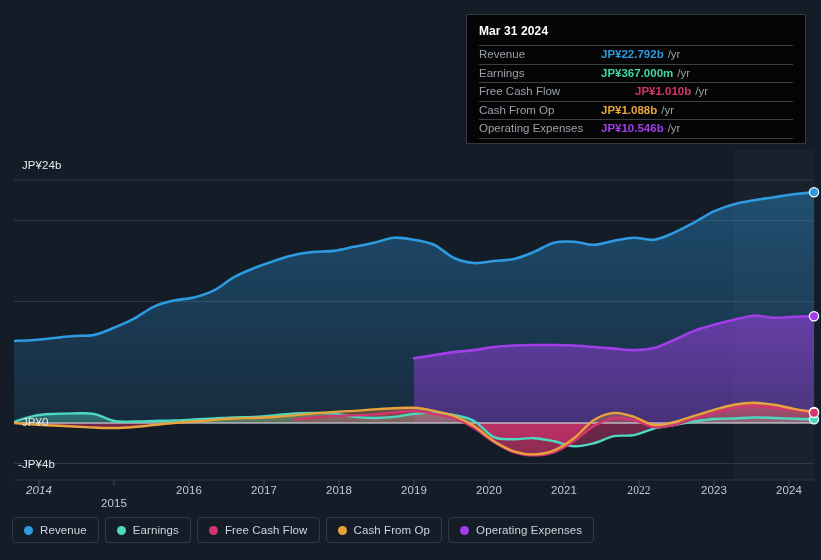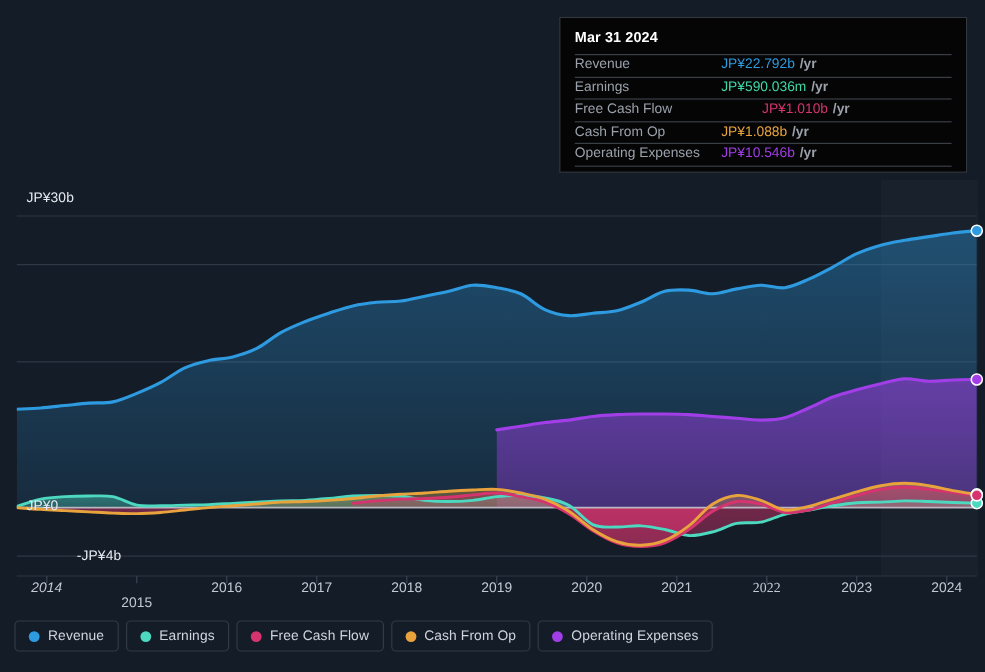--- a/index.html
+++ b/index.html
@@ -82,25 +82,25 @@
     line-height: 17.5px;
     white-space: nowrap;
   }
   .tt-name {
     color: #9aa1ab;
     width: 122px;
     flex: 0 0 122px;
     overflow: hidden;
   }
   .tt-val {
-    font-weight: normal;
+    font-weight: bold;
   }
   .tt-unit {
     color: #9aa1ab;
-    font-weight: bold;
+    font-weight: normal;
     margin-left: 4px;
   }
   .tt-last { border-bottom: 1px solid #3a3f46; }
 
   
   .legend {
     position: absolute;
     left: 12px;
     top: 517px;
     display: flex;
@@ -226,23 +226,23 @@
         <line x1="339" y1="480" x2="339" y2="486" stroke="#3a4453" stroke-width="1"></line>
         <line x1="414" y1="480" x2="414" y2="486" stroke="#3a4453" stroke-width="1"></line>
         <line x1="489" y1="480" x2="489" y2="486" stroke="#3a4453" stroke-width="1"></line>
         <line x1="564" y1="480" x2="564" y2="486" stroke="#3a4453" stroke-width="1"></line>
         <line x1="639" y1="480" x2="639" y2="486" stroke="#3a4453" stroke-width="1"></line>
         <line x1="714" y1="480" x2="714" y2="486" stroke="#3a4453" stroke-width="1"></line>
         <line x1="789" y1="480" x2="789" y2="486" stroke="#3a4453" stroke-width="1"></line>
       </svg>
   </div>
 
-  <div class="y-label" style="left:22px; top:159px;">JP¥30b</div>
+  <div class="y-label" style="left:22px; top:159px;">JP¥24b</div>
   <div class="y-label" style="left:22px; top:416px;">JP¥0</div>
-  <div class="y-label" style="left:18px; top:458px;margin-left:46px;">-JP¥4b</div>
+  <div class="y-label" style="left:18px; top:458px;">-JP¥4b</div>
 
   <div id="x-labels">
       <div class="x-label" style="left: 39px; top: 484px; font-style: italic;">2014</div>
       <div class="x-label" style="left: 114px; top: 484px; margin-top: 13px;">2015</div>
       <div class="x-label" style="left: 189px; top: 484px;">2016</div>
       <div class="x-label" style="left: 264px; top: 484px;">2017</div>
       <div class="x-label" style="left: 339px; top: 484px;">2018</div>
       <div class="x-label" style="left: 414px; top: 484px;">2019</div>
       <div class="x-label" style="left: 489px; top: 484px;">2020</div>
       <div class="x-label" style="left: 564px; top: 484px;">2021</div>
@@ -254,21 +254,21 @@
   <div class="tooltip">
     <div class="tt-date">Mar 31 2024</div>
     <div id="tt-rows">
         <div class="tt-row">
           <span class="tt-name">Revenue</span>
           <span class="tt-val" style="color: rgb(46, 154, 224);">JP¥22.792b</span>
           <span class="tt-unit">/yr</span>
         </div>
         <div class="tt-row">
           <span class="tt-name">Earnings</span>
-          <span class="tt-val" style="color: rgb(63, 217, 168);">JP¥590.036m</span>
+          <span class="tt-val" style="color: rgb(63, 217, 168);">JP¥367.000m</span>
           <span class="tt-unit">/yr</span>
         </div>
         <div class="tt-row">
           <span class="tt-name">Free Cash Flow</span>
           <span class="tt-val" style="color: rgb(214, 52, 110); margin-left: 34px;">JP¥1.010b</span>
           <span class="tt-unit">/yr</span>
         </div>
         <div class="tt-row">
           <span class="tt-name">Cash From Op</span>
           <span class="tt-val" style="color: rgb(232, 163, 61);">JP¥1.088b</span>

